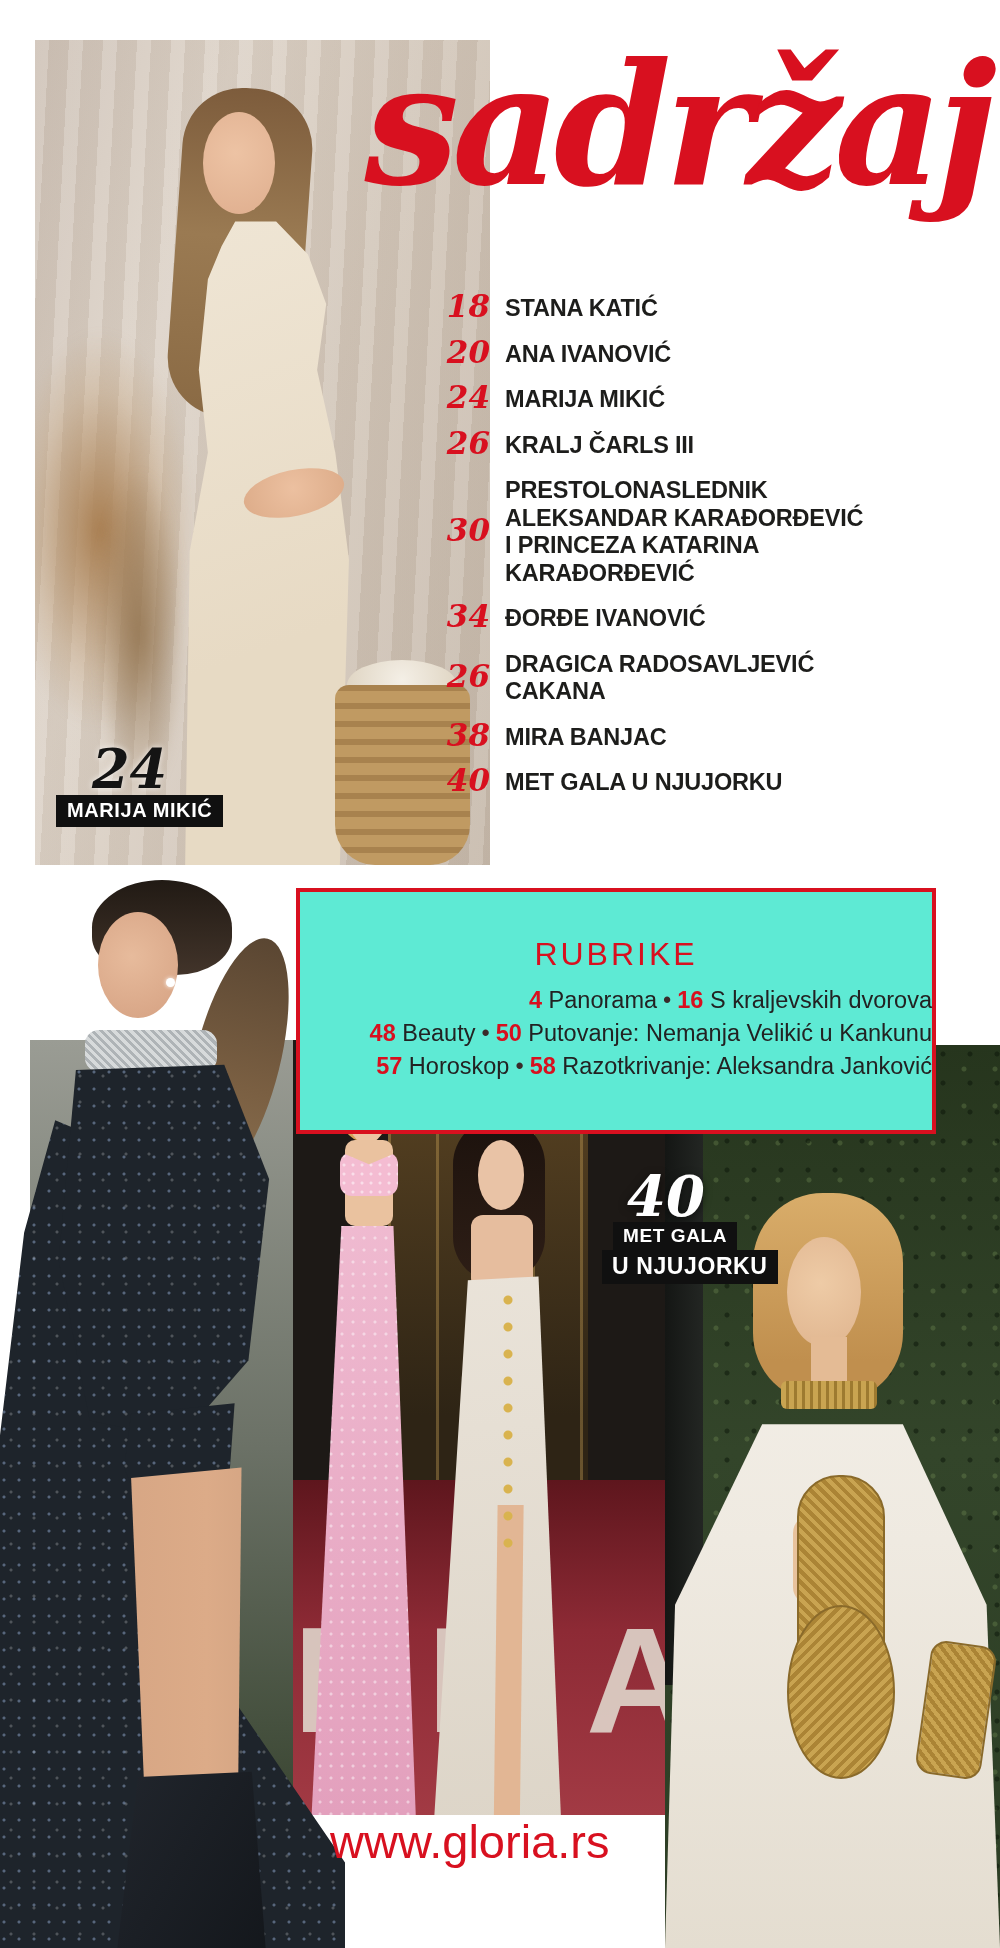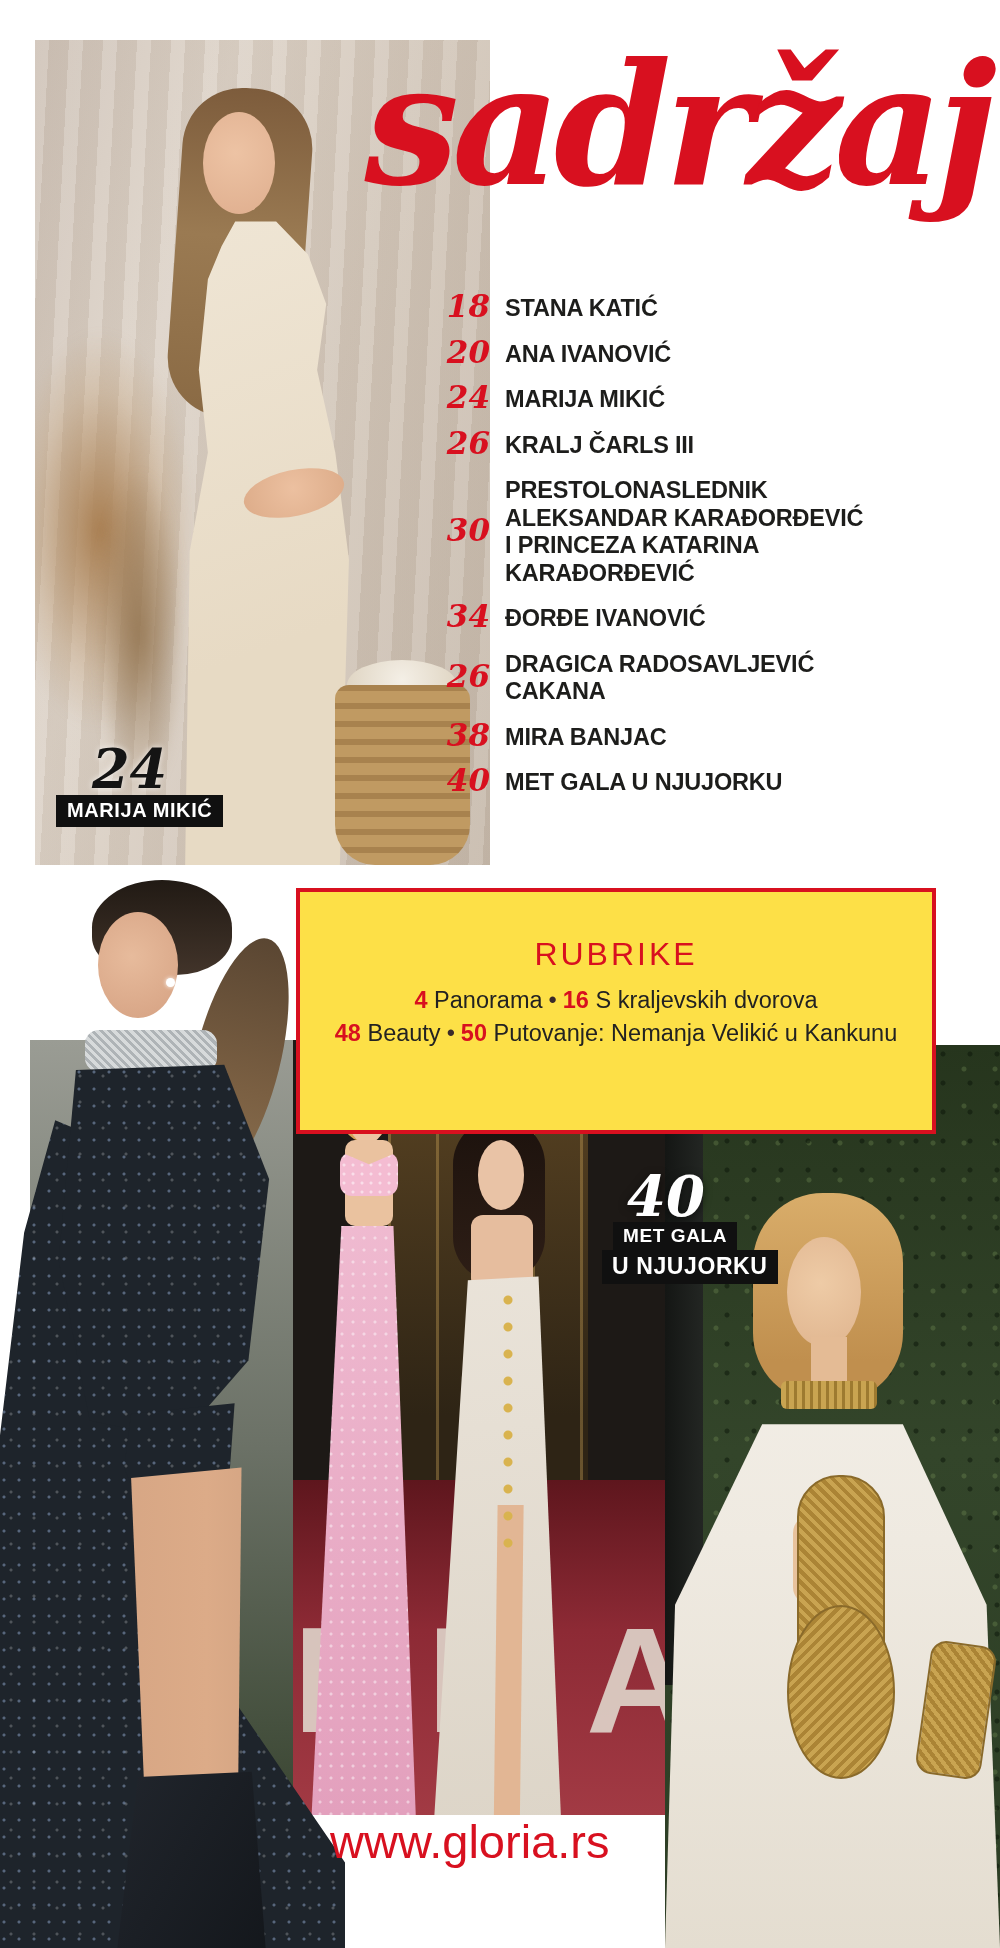--- a/index.html
+++ b/index.html
@@ -71,26 +71,26 @@
     font-size:31px;line-height:1;color:var(--red);
   }
   .toc-title{
     font-weight:700;font-size:23.5px;line-height:27.5px;color:var(--ink);
     letter-spacing:-.2px;white-space:pre-line;
   }
 
   
   .rubrike{
     left:296px;top:888px;width:640px;height:246px;box-sizing:border-box;
-    border:4px solid var(--red);background:#fde047;z-index:5;text-align:center;
+    border:4px solid var(--red);background:#5eead4;z-index:5;text-align:center;
   }
   .rubrike-heading{
     margin-top:44px;font-size:32px;letter-spacing:3px;color:var(--red);font-weight:400;
   }
-  .rubrike-lines{margin-top:11px;font-size:23.5px;line-height:33px;color:#222;}
+  .rubrike-lines{margin-top:11px;font-size:23.5px;line-height:33px;color:#222;text-align:right;}
   .rubrike-num{color:var(--red);font-weight:700;}
   .rubrike-bullet{color:#3a2a2a;padding:0 6px;}
 
   
   .photo-kendall-bg{
     left:30px;top:1040px;width:263px;height:908px;z-index:1;
     background:
       radial-gradient(160px 220px at 12% 92%,#22301a 0%,transparent 70%),
       linear-gradient(180deg,#9a9c94 0%,#6b7166 45%,#46513f 75%,#2a351f 100%);
   }
@@ -276,20 +276,21 @@
     </div>
 
   <div class="abs num-label label-24">24</div>
   <div class="abs name-box box-marija">MARIJA MIKIĆ</div>
 
   <div class="abs rubrike">
     <div class="rubrike-heading">RUBRIKE</div>
     <div class="rubrike-lines">
         <div class="rubrike-line"><span class="rubrike-num">4 </span><span>Panorama</span><span class="rubrike-bullet">•</span><span class="rubrike-num">16 </span><span>S kraljevskih dvorova</span></div>
         <div class="rubrike-line"><span class="rubrike-num">48 </span><span>Beauty</span><span class="rubrike-bullet">•</span><span class="rubrike-num">50 </span><span>Putovanje: Nemanja Velikić u Kankunu</span></div>
+        <div class="rubrike-line"><span class="rubrike-num">57 </span><span>Horoskop</span><span class="rubrike-bullet">•</span><span class="rubrike-num">58 </span><span>Razotkrivanje: Aleksandra Janković</span></div>
       </div>
   </div>
 
   <div class="abs photo-kendall-bg"></div>
   <div class="abs kendall">
     <div class="k-train sequin"></div>
     <div class="k-tail"></div>
     <div class="k-haircap"></div>
     <div class="k-face"></div>
     <div class="k-earring"></div>

